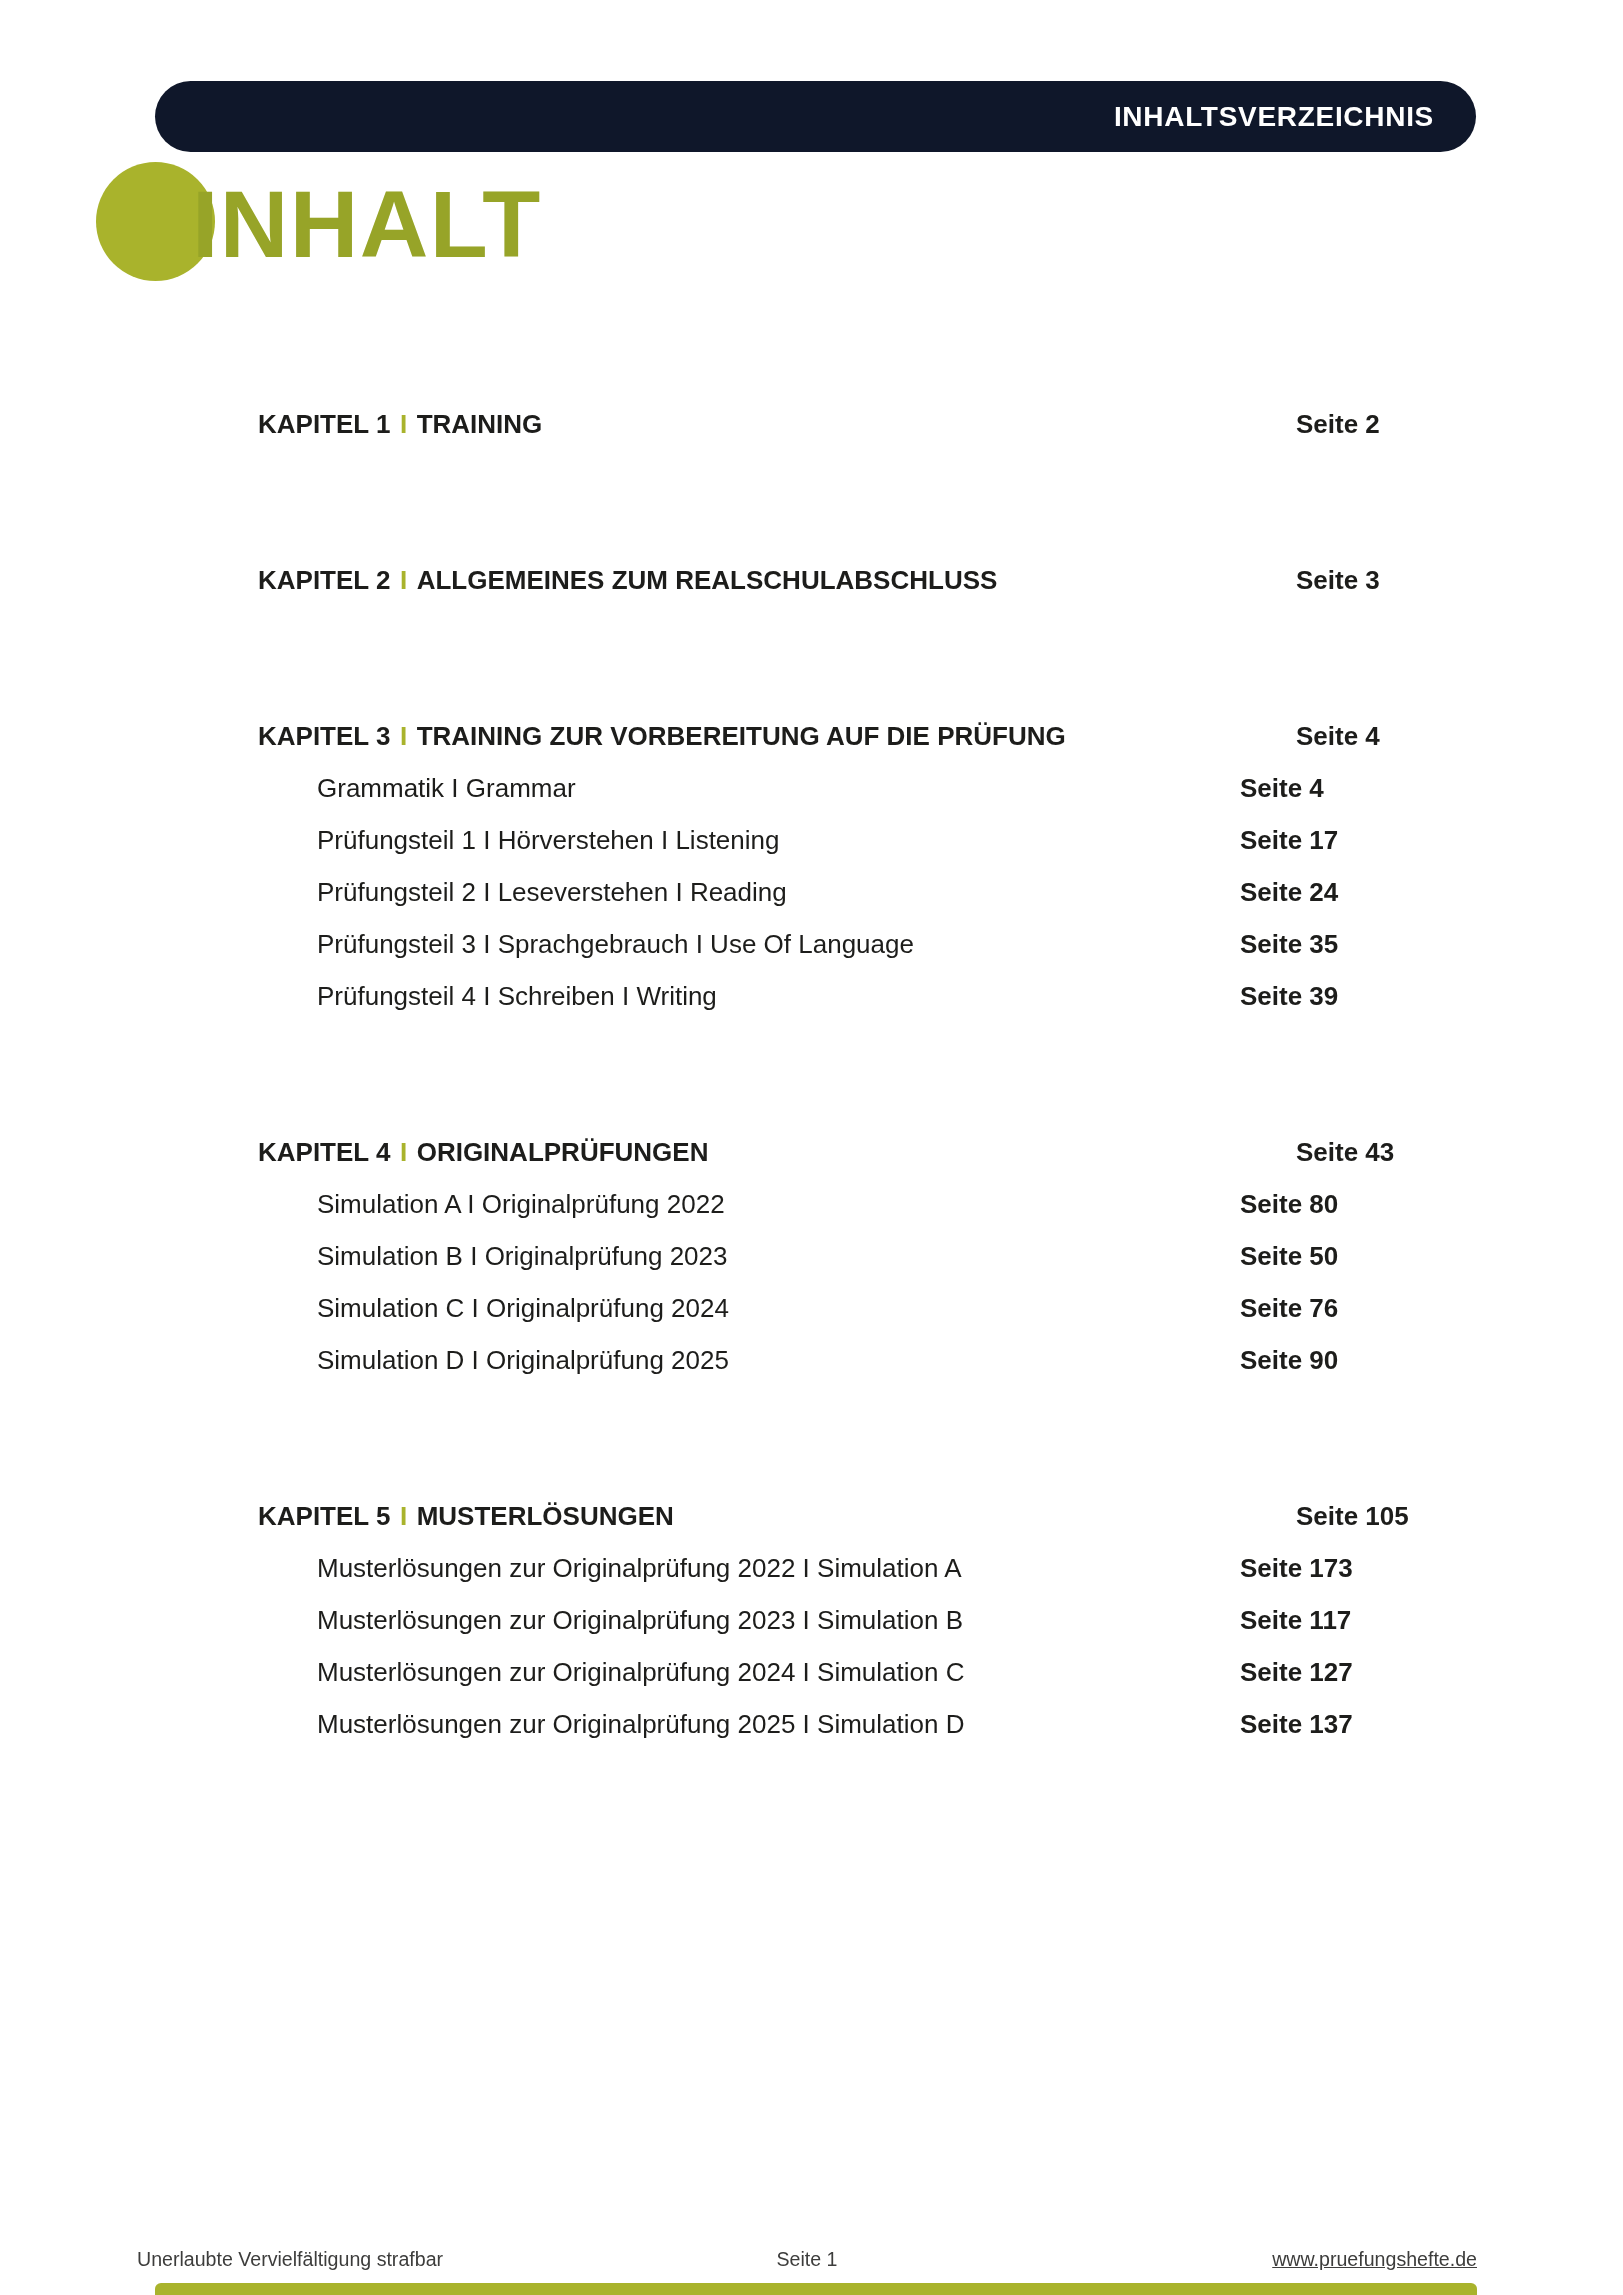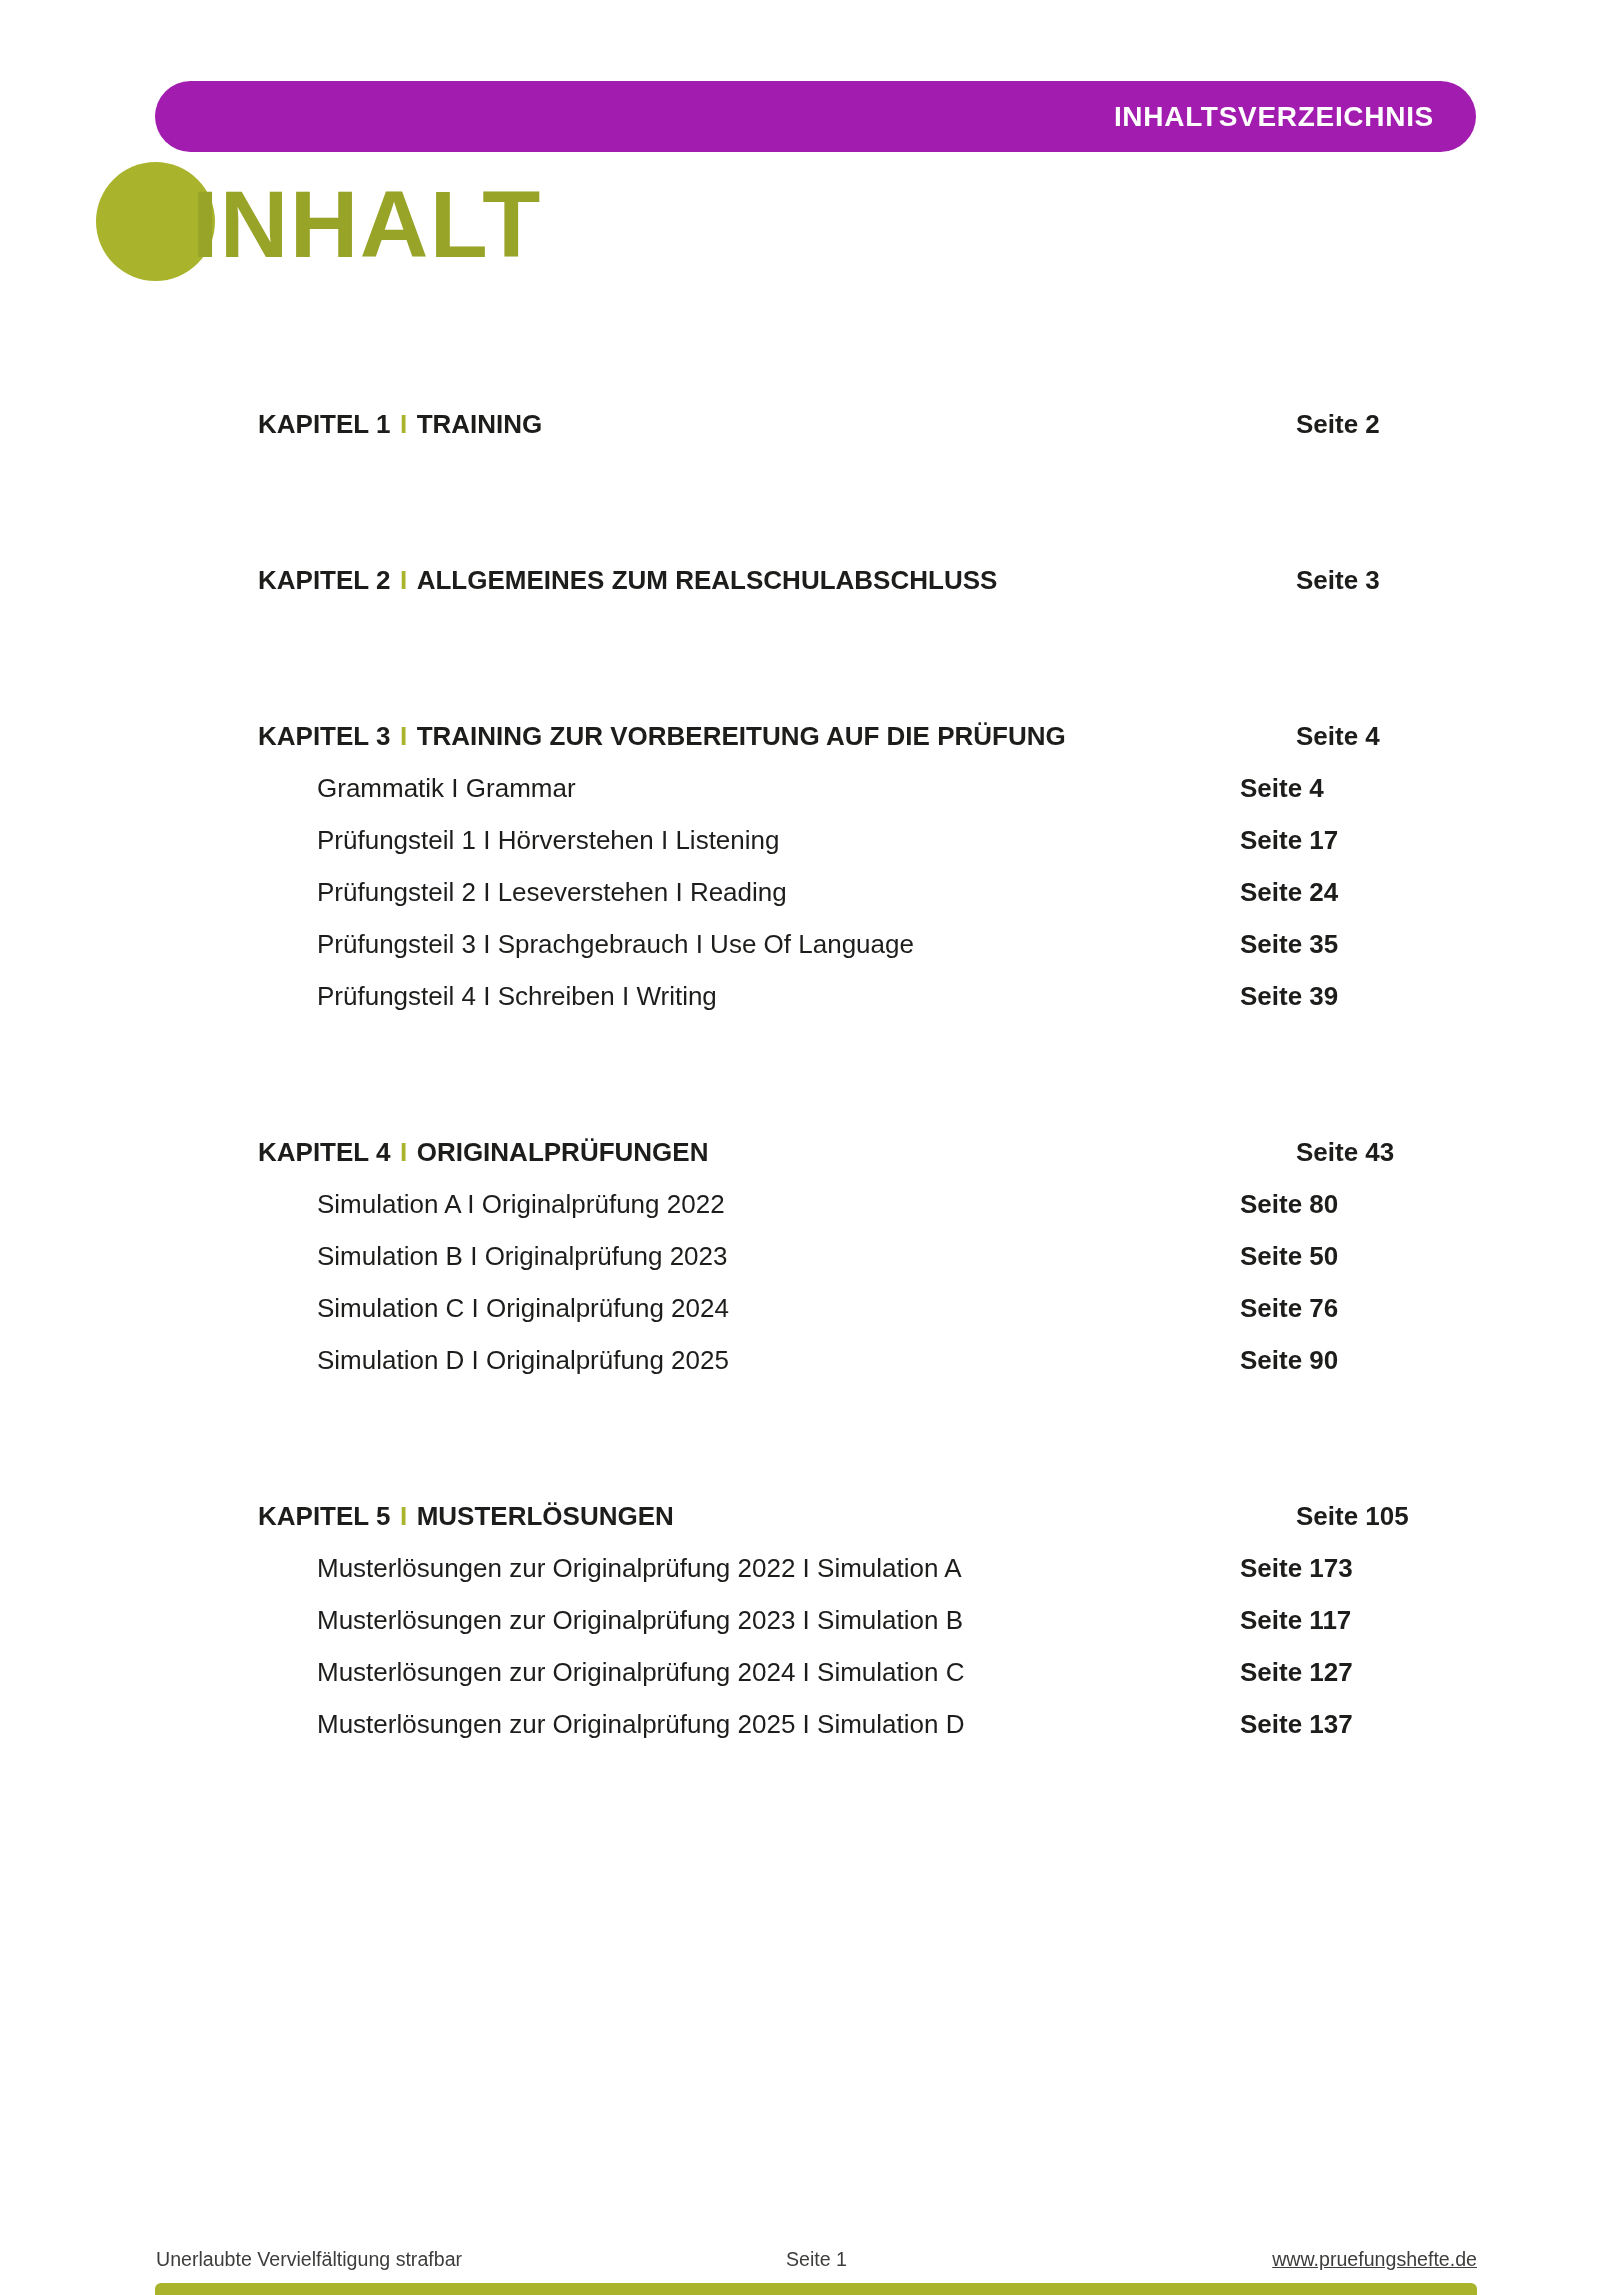--- a/index.html
+++ b/index.html
@@ -17,21 +17,21 @@
     overflow: hidden;
   }
 
   
   .banner {
     position: absolute;
     left: 155px;
     top: 81px;
     width: 1321px;
     height: 71px;
-    background: #a21caf;
+    background: #0f172a;
     border-radius: 71px;
     display: flex;
     align-items: center;
     justify-content: flex-end;
     padding-right: 42px;
     box-sizing: border-box;
   }
   .banner-text {
     color: #ffffff;
     font-weight: 700;
@@ -102,21 +102,21 @@
   }
   .page-num {
     flex: none;
     font-weight: 700;
     text-align: left;
   }
 
   
   .footer {
     position: absolute;
-    left: 156px;
+    left: 137px;
     right: 147px;
     bottom: 24px;
     display: flex;
     align-items: baseline;
     justify-content: space-between;
     font-size: 19.6px;
     color: #3d3d3c;
   }
   .footer-center {
     position: absolute;

